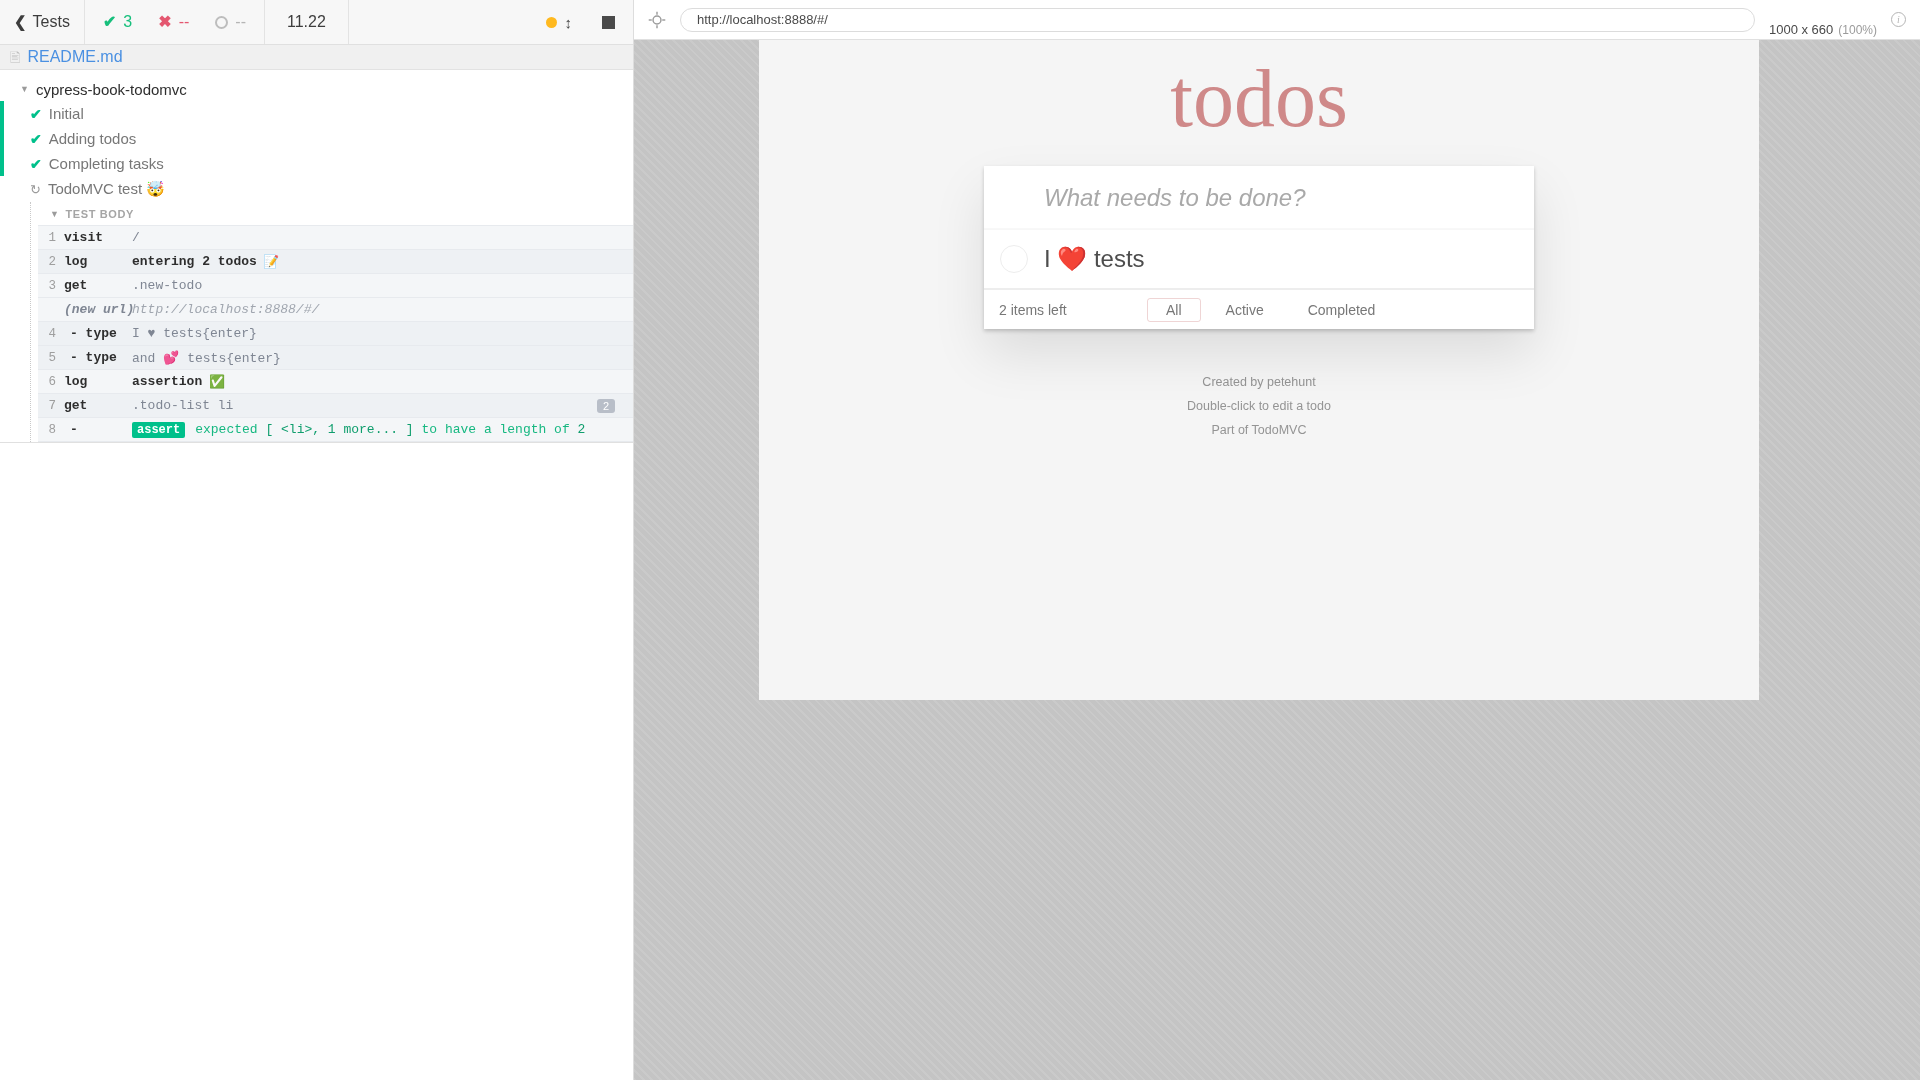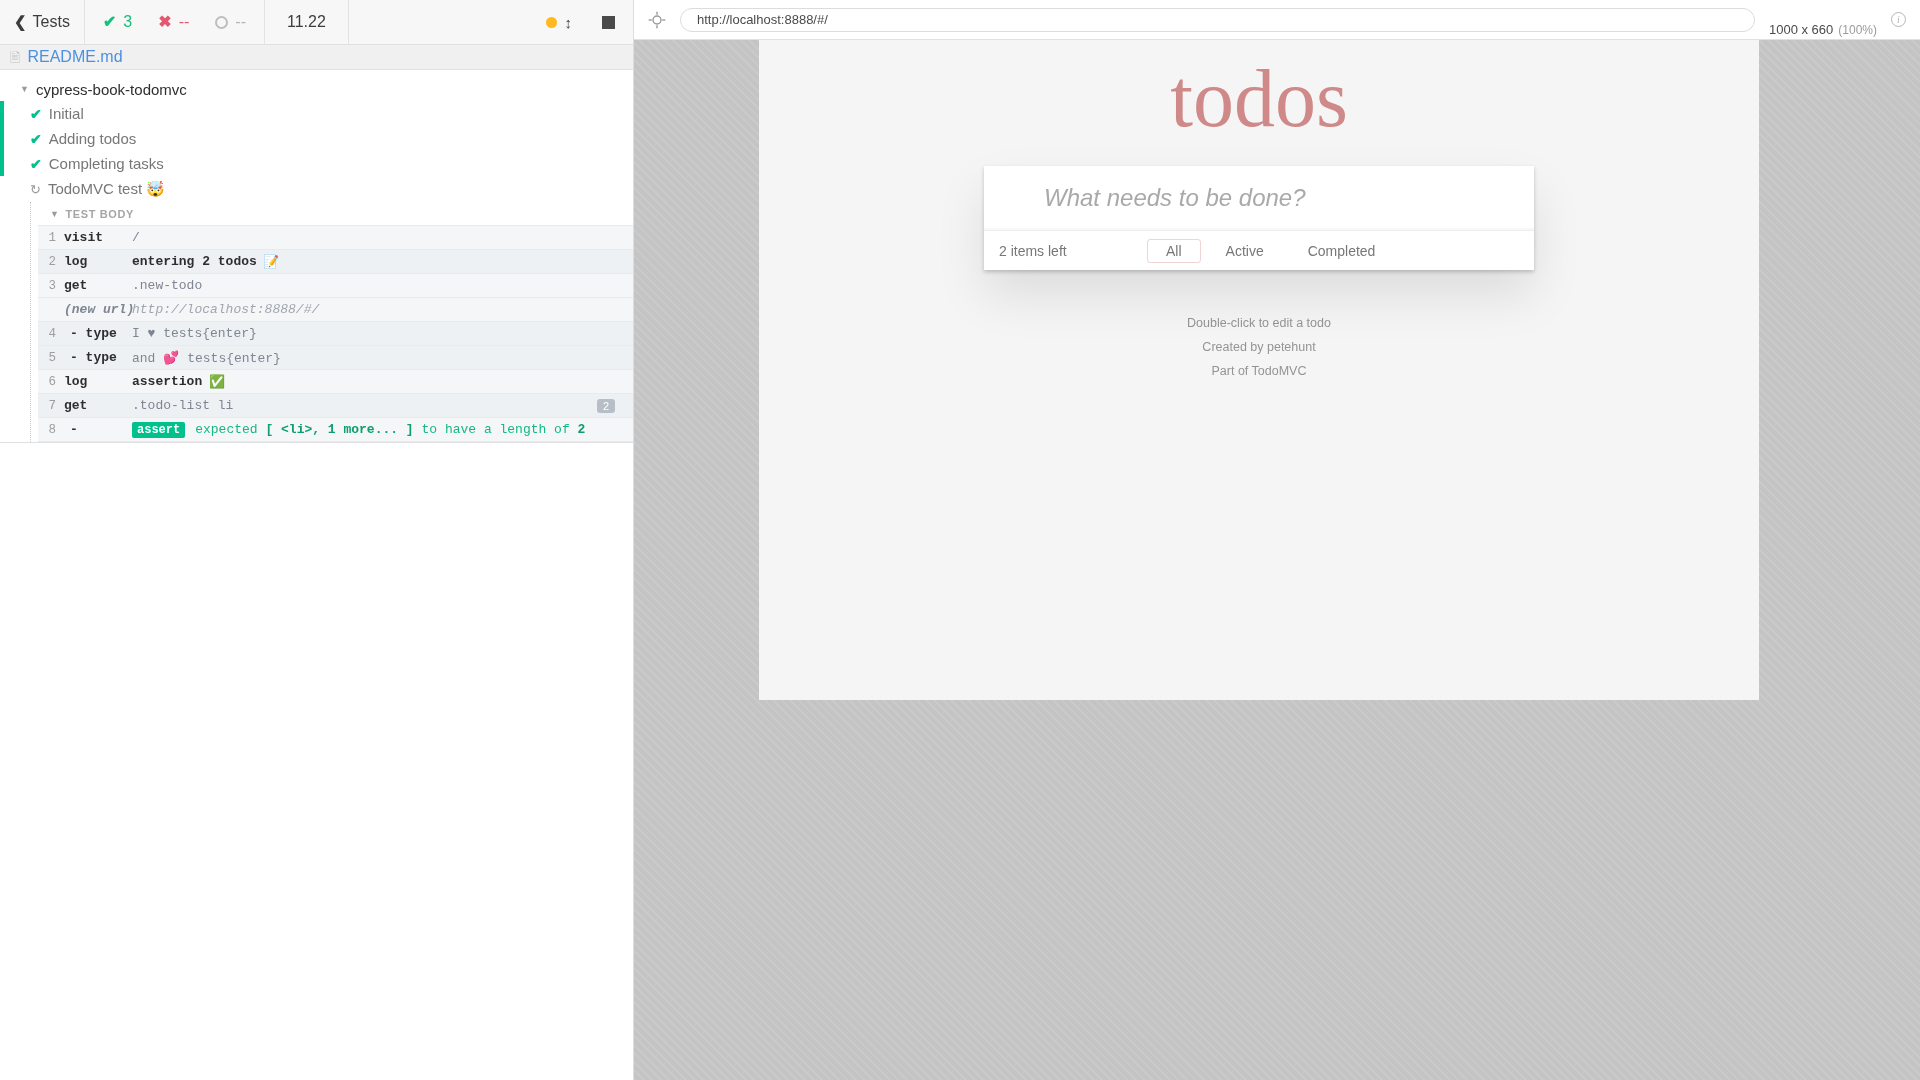--- a/index.html
+++ b/index.html
@@ -130,21 +130,21 @@
   .cmd-msg.bold { color: #2e2e2e; font-weight: 700; }
   .cmd-msg.url { color: #a0a6af; font-style: italic; }
   .cmd-name.url { color: #7f8693; font-style: italic; font-weight: 700; width: 68px; }
   .assert-badge {
     background: #00c08b; color: #fff;
     font-size: 12px; font-weight: 700;
     padding: 1px 5px; border-radius: 2px;
     font-family: "Liberation Mono", monospace;
   }
   .cmd.assert .cmd-msg { color: #16b881; }
-  .cmd.assert .cmd-msg b { color: #0f9e6d; font-weight: 700; }
+  .cmd.assert .cmd-msg b { color: #0f9e6d; font-weight: 400; }
   .num-badge {
     position: absolute; right: 18px; top: 50%; transform: translateY(-50%);
     background: #b8bec8; color: #fff;
     border-radius: 3px; font-size: 11px;
     padding: 1px 6px; font-family: "Liberation Sans", sans-serif;
   }
   .cmd-emoji { margin-left: 7px; font-size: 13px; }
   .reporter-bottom-rule {
     border-top: 1px solid #e0e0e0;
     margin-left: 0;
@@ -440,41 +440,45 @@
     <div class="stage">
       <div class="aut-frame">
 
         <div class="todoapp-wrap">
           <h1 class="todo-title">todos</h1>
 
           <section class="todoapp">
             <input class="new-todo" autofocus="" placeholder="What needs to be done?" style="">
 
             <ul class="todo-list">
+              <li class="todo-item">
+                <span class="toggle"></span>
+                <span class="todo-label">I ❤️ tests</span>
+              </li>
             </ul>
 
             <footer class="todo-footer">
               <span class="todo-count">2 items left</span>
               <ul class="filters">
                 <li>
                   <a class="filter-link selected">All</a>
                 </li>
                 <li>
                   <a class="filter-link">Active</a>
                 </li>
                 <li>
                   <a class="filter-link">Completed</a>
                 </li>
               </ul>
             </footer>
           </section>
 
           <footer class="info">
+            <div>Created by petehunt</div>
             <div>Double-click to edit a todo</div>
-            <div>Created by petehunt</div>
             <div>Part of TodoMVC</div>
           </footer>
         </div>
 
       </div>
     </div>
   </div>
 </div>
 
 </body></html>

